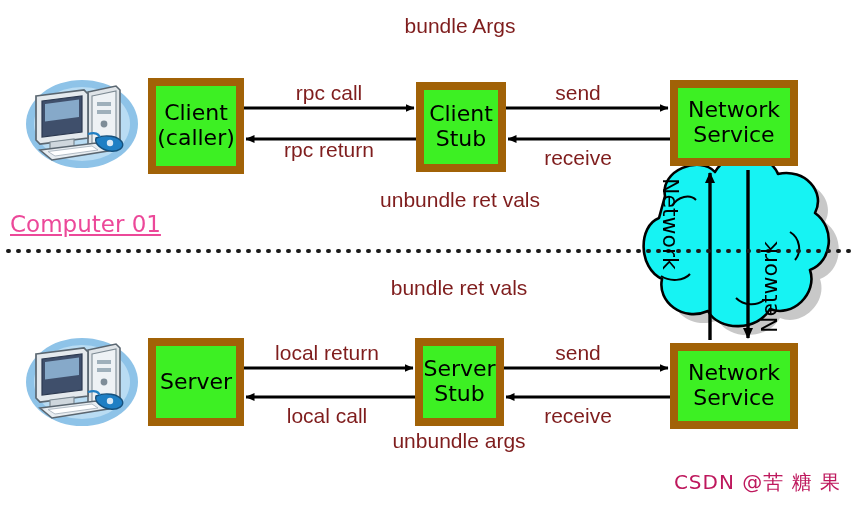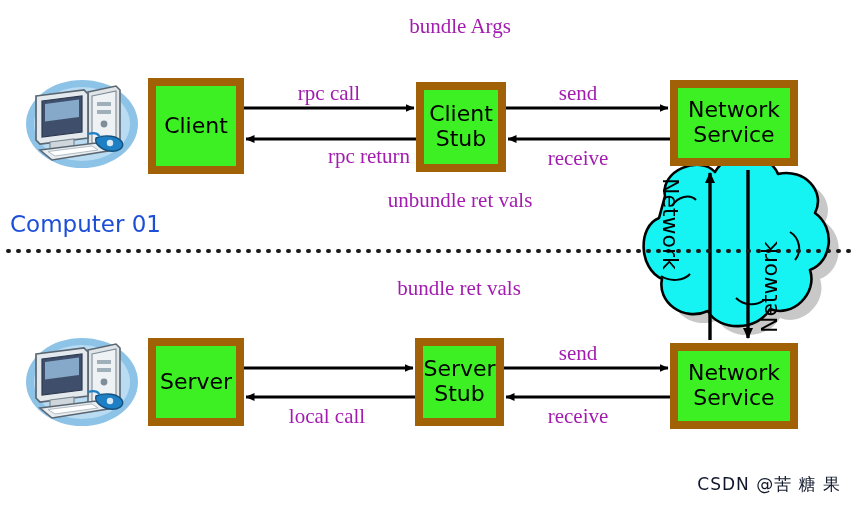--- a/index.html
+++ b/index.html
@@ -46,37 +46,38 @@
   #node-client      { left:148px; top:78px;  width:96px;  height:96px; }
   #node-client-stub { left:416px; top:82px;  width:90px;  height:90px; }
   #node-net-top     { left:670px; top:80px;  width:128px; height:86px; }
   #node-server      { left:148px; top:338px; width:96px;  height:88px; }
   #node-server-stub { left:415px; top:338px; width:89px;  height:88px; }
   #node-net-bot     { left:670px; top:343px; width:128px; height:86px; }
 
   
   .label {
     position: absolute;
-    color: #a21caf;
-    font-family: Liberation Serif, serif;
+    color: #7f1d1d;
+    font-family: Liberation Sans, sans-serif;
     font-size: 21px;
     line-height: 1.18;
     white-space: nowrap;
     z-index: 7;
   }
   .label.center { text-align: right; transform: translateX(-50%); }
   .label.stack  { text-align: center; transform: translateX(-50%); }
 
   .section-label {
     position: absolute;
     font-family: "DejaVu Sans", sans-serif;
     font-size: 23px;
-    color: #1d4ed8;
+    color: #ec4899;
     white-space: nowrap;
     z-index: 7;
+    text-decoration: underline;
   }
   
   .computer {
     position: absolute;
     width: 120px;
     height: 104px;
     z-index: 5;
   }
   #computer-top { left: 22px; top: 72px; }
   #computer-bot { left: 22px; top: 330px; }
@@ -99,23 +100,23 @@
     left: 757px; top: 333px;
     transform-origin: left top;
     transform: rotate(-90deg);
   }
 
   
   #watermark {
     position: absolute;
     right: 16px;
     bottom: 10px;
-    color: #0f172a;
-    font-family: "DejaVu Sans", sans-serif;
-    font-size: 17px;
+    color: #be185d;
+    font-family: "DejaVu Sans", sans-serif;
+    font-size: 20px;
     letter-spacing: 1px;
     white-space: nowrap;
     z-index: 9;
   }
 </style>
 </head>
 <body>
 
 <div id="canvas">
 
@@ -241,20 +242,21 @@
     <path d="M28,70 L52,67 L52,76 L28,79 Z" fill="#cfd7dd" stroke="#7d8a93" stroke-width="1.2"></path>
     <path d="M18,78 L74,71 L86,79 L30,88 Z" fill="#e8edf1" stroke="#5a6670" stroke-width="1.6"></path>
     <path d="M26,79.5 L70,74 L76,78 L33,84 Z" fill="#ffffff" stroke="#aab6bf" stroke-width="0.9"></path>
     <path d="M74,66 C84,62 96,64 100,70 C103,76 96,80 88,79 C80,78 72,72 74,66 Z" fill="#1f7fc4" stroke="#15507c" stroke-width="1.4"></path>
     <circle cx="88" cy="71" r="3.2" fill="#d8e8f5"></circle>
     <path d="M66,62 C74,60 76,62 78,65" fill="none" stroke="#1f7fc4" stroke-width="2.2"></path>
   </svg>
 
   <div class="node" id="node-client" style="background:#3DF023">
     <span>Client</span>
+    <span>(caller)</span>
   </div>
 
   <div class="node" id="node-client-stub" style="background:#3DF023">
     <span>Client</span>
     <span>Stub</span>
   </div>
 
   <div class="node" id="node-net-top" style="background:#3DF023">
     <span>Network</span>
     <span>Service</span>
@@ -268,43 +270,48 @@
     <span>Server</span>
     <span>Stub</span>
   </div>
 
   <div class="node" id="node-net-bot" style="background:#3DF023">
     <span>Network</span>
     <span>Service</span>
   </div>
 
   <div class="label center" style="left:329px; top:81px;">rpc call</div>
-  <div class="label center" style="left:329px; top:144px;margin-left:40px;">rpc return</div>
+  <div class="label center" style="left:329px; top:138px;">rpc return</div>
   <div class="label center" style="left:578px; top:81px;">send</div>
   <div class="label center" style="left:578px; top:146px;">receive</div>
 
+  <div class="label center" style="left:327px; top:341px;">local return</div>
   <div class="label center" style="left:327px; top:404px;">local call</div>
   <div class="label center" style="left:578px; top:341px;">send</div>
   <div class="label center" style="left:578px; top:404px;">receive</div>
 
   <div class="label stack" style="left:460px; top:14px;">
     <span>bundle</span>
     <span>Args</span>
   </div>
 
   <div class="label stack" style="left:460px; top:188px;">
     <span>unbundle</span>
     <span>ret vals</span>
   </div>
 
   <div class="label stack" style="left:459px; top:276px;">
     <span>bundle</span>
     <span>ret vals</span>
   </div>
 
+  <div class="label stack" style="left:459px; top:429px;">
+    <span>unbundle</span>
+    <span>args</span>
+  </div>
 
   <div class="section-label" style="left:10px; top:211px;">Computer 01</div>
 
   <div class="vlabel" id="vlabel-up">Network</div>
   <div class="vlabel" id="vlabel-down">Network</div>
 
   <div id="watermark">CSDN @苦 糖 果</div>
 
 </div>
 

